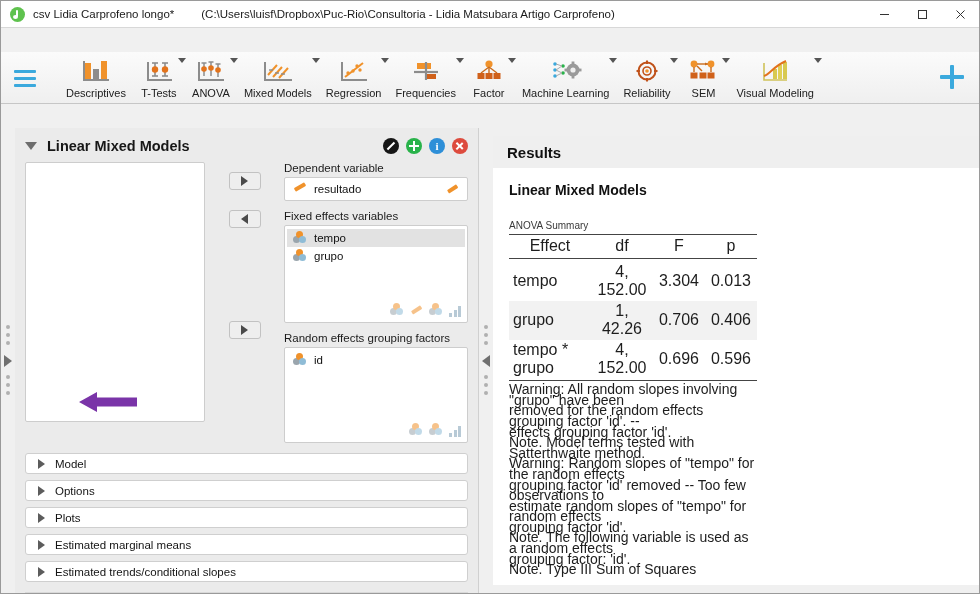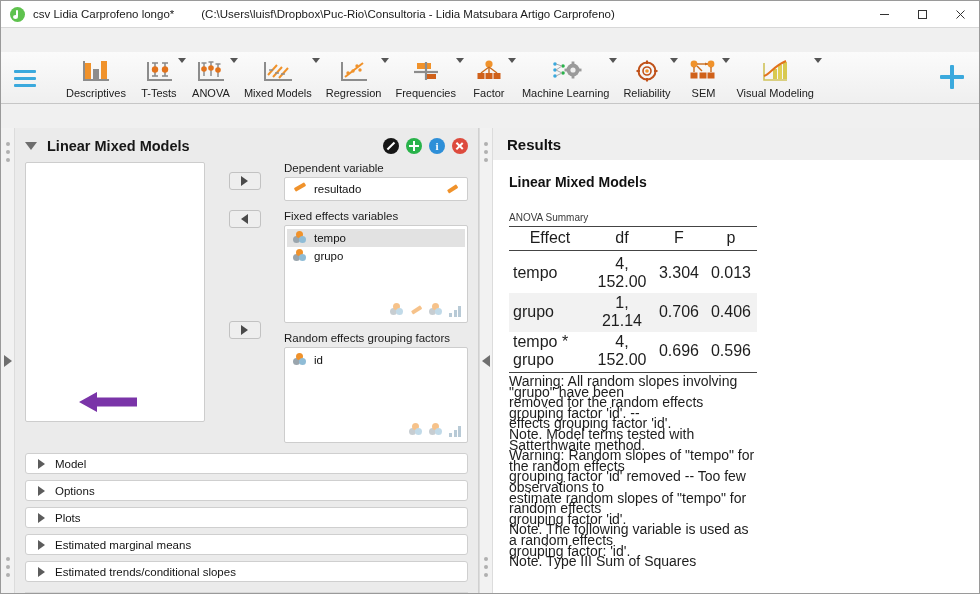--- a/index.html
+++ b/index.html
@@ -81,21 +81,21 @@
     position: absolute; right: 14px; top: 12px;
     width: 26px; height: 26px; cursor: pointer;
   }
   .plus-btn::before, .plus-btn::after {
     content: ""; position: absolute; background: #3ba9dd; border-radius: 1px;
   }
   .plus-btn::before { left: 11px; top: 1px; width: 4px; height: 24px; }
   .plus-btn::after  { left: 1px; top: 11px; width: 24px; height: 4px; }
 
   
-  .body { flex: 1; display: flex; position: relative; background: #f0f0f0; min-height: 0; }
+  .body { flex: 1; display: flex; position: relative; background: #f0f0f0; min-height: 0; align-items: center; }
 
   .splitter {
     width: 14px; background: #f2f2f2;
     border-left: 1px solid #dcdcdc; border-right: 1px solid #dcdcdc;
     position: relative; flex: 0 0 14px; cursor: col-resize;
   }
   .splitter.left-edge { border-left: none; }
   .grip { position: absolute; left: 50%; transform: translateX(-50%); display: flex; flex-direction: column; gap: 4px; }
   .grip.top { top: 14px; }
   .grip.bot { bottom: 16px; }
@@ -662,21 +662,21 @@
           </thead>
           <tbody>
             <tr>
               <td class="eff">tempo</td>
               <td class="num">4, 152.00</td>
               <td class="num">3.304</td>
               <td class="num">0.013</td>
             </tr>
             <tr>
               <td class="eff">grupo</td>
-              <td class="num">1, 21.14</td>
+              <td class="num">1, 42.26</td>
               <td class="num">0.706</td>
               <td class="num">0.406</td>
             </tr>
             <tr>
               <td class="eff">tempo * grupo</td>
               <td class="num">4, 152.00</td>
               <td class="num">0.696</td>
               <td class="num">0.596</td>
             </tr>
           </tbody>

